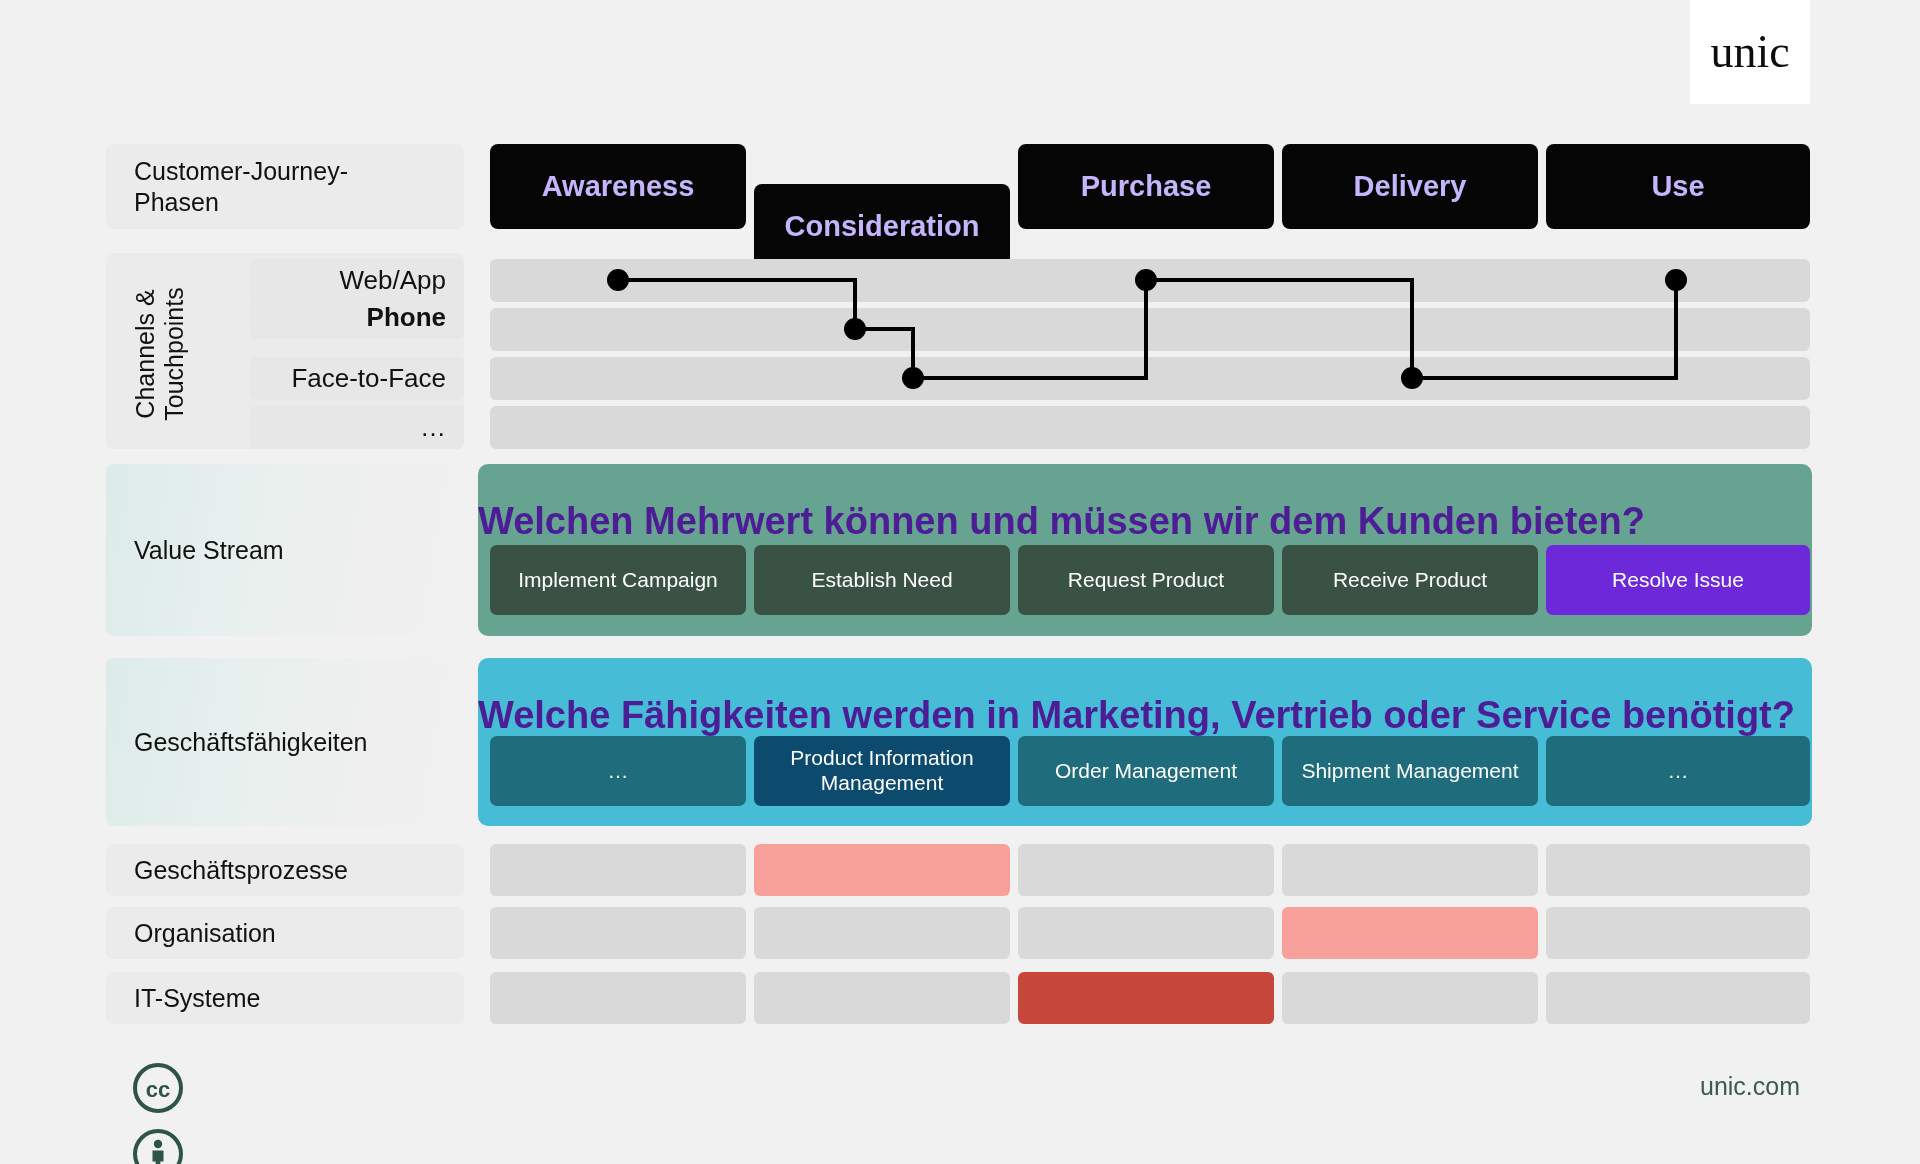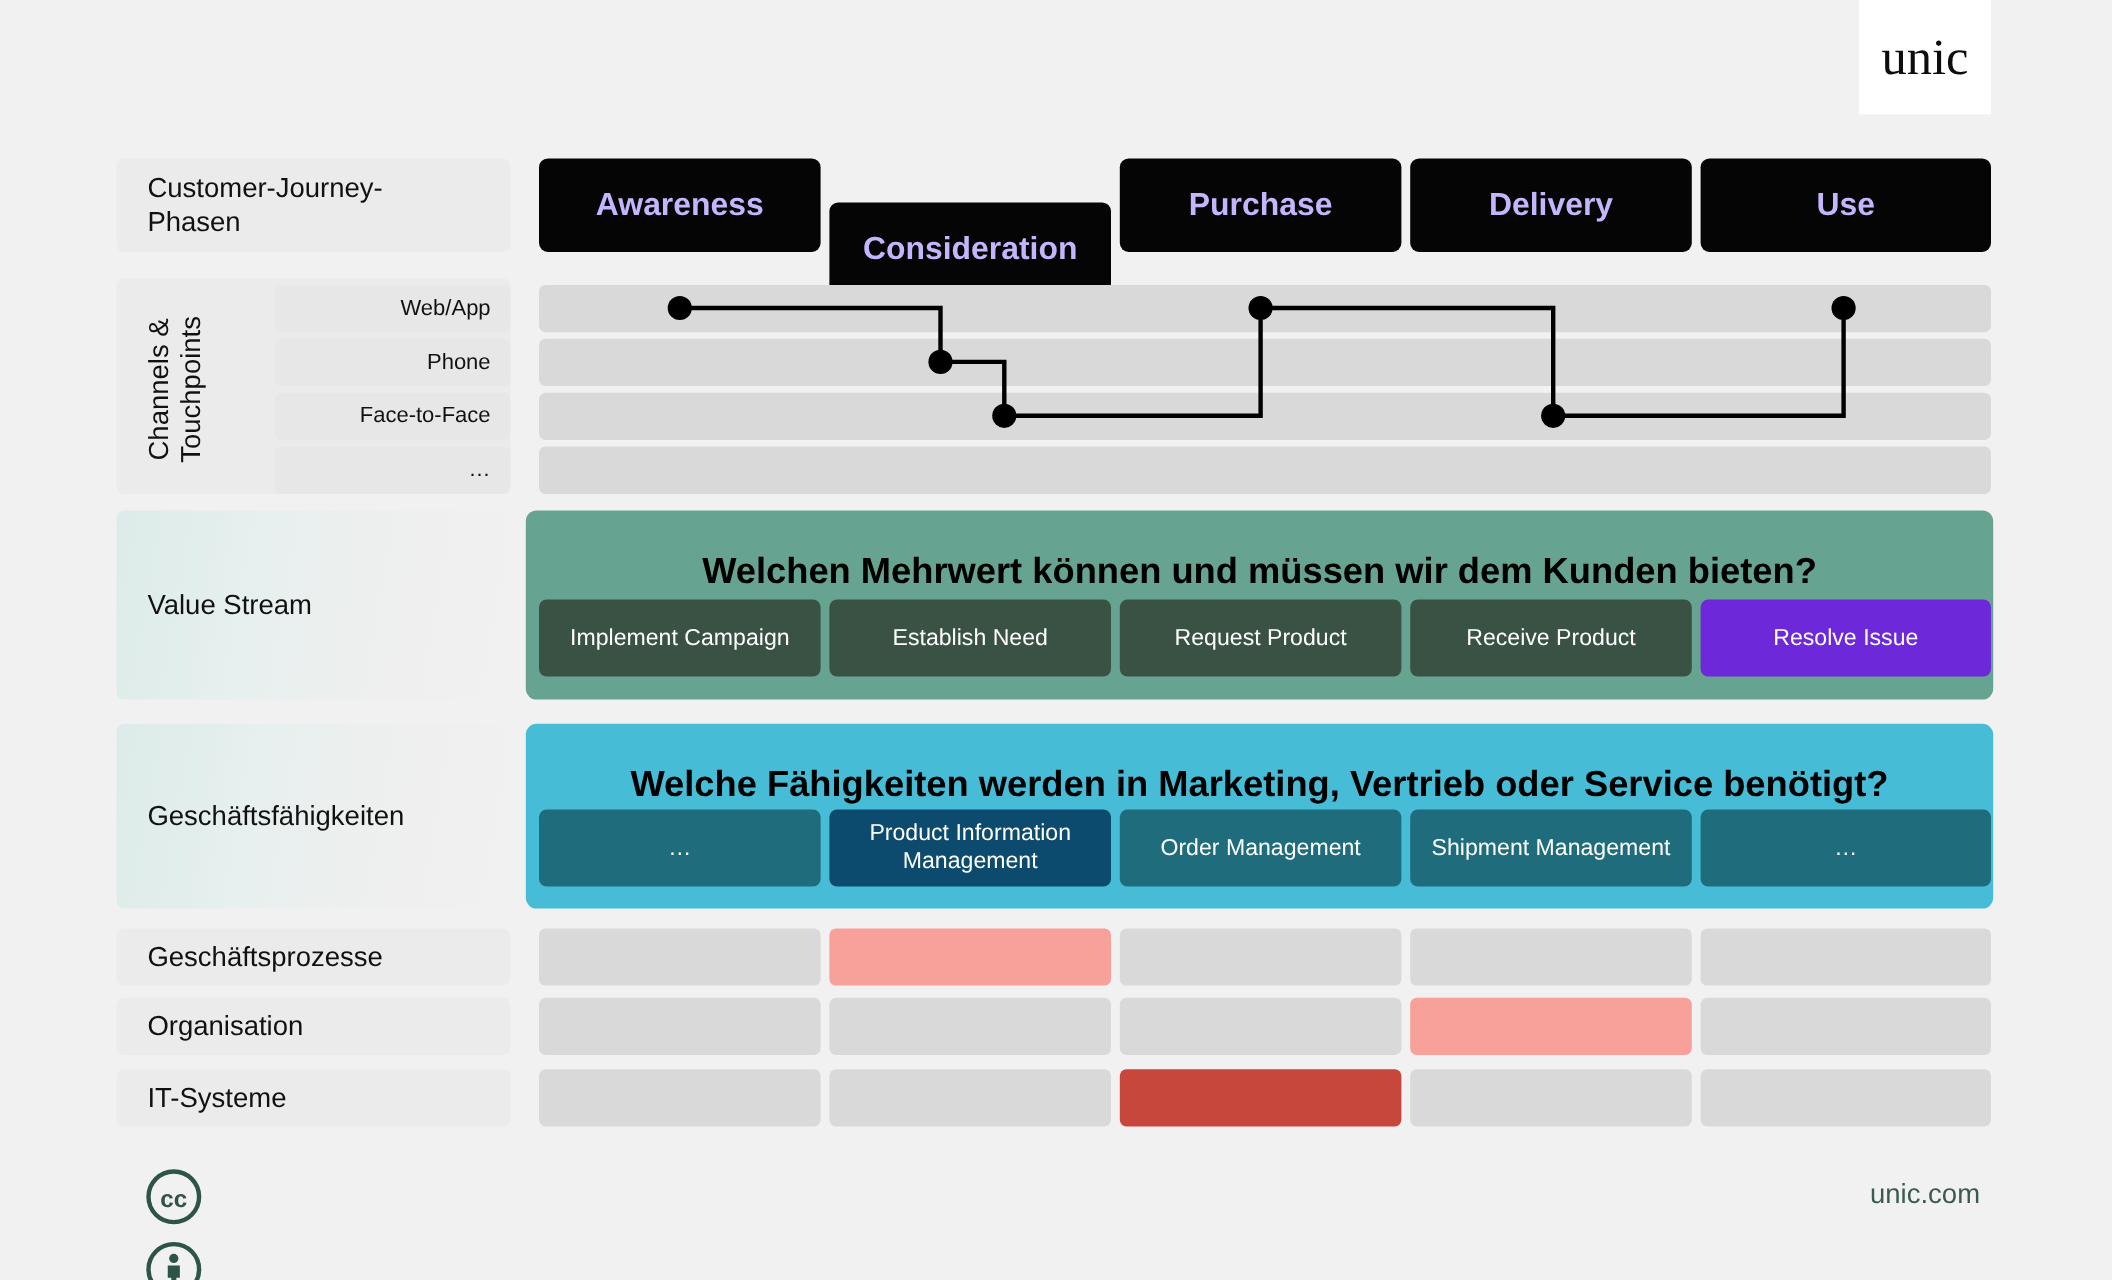--- a/index.html
+++ b/index.html
@@ -43,42 +43,42 @@
     position: absolute; left: -44px; top: 56px;
     width: 196px; height: 90px;
     transform: rotate(-90deg);
     display: flex; align-items: center; justify-content: center;
     font-size: 25px; color: #111; line-height: 1.18; text-align: center;
   }
   .chan-item {
     position: absolute; left: 144px; width: 214px; height: 43px;
     background: #e7e7e7; border-radius: 6px;
     display: flex; align-items: center; justify-content: flex-end;
-    padding-right: 18px; font-size: 20px; color: #111;
+    padding-right: 18px; font-size: 26px; color: #111;
   }
 
   
   .phase {
     position: absolute; top: 144px; height: 85px;
     background: #050505; border-radius: 8px;
     display: flex; align-items: center; justify-content: center;
     color: #c4b5fd; font-size: 29px; font-weight: 700;
   }
   .chan-row {
     position: absolute; left: 490px; width: 1320px; height: 43px;
     background: #d9d9d9; border-radius: 6px;
   }
 
   
   .band {
     position: absolute; left: 478px; width: 1334px; border-radius: 10px;
   }
   .band-title {
-    width: 100%; text-align: center; color: #000000;
-    font-size: 33px; font-weight: 700;
+    width: 100%; text-align: left; color: #4c1d95;
+    font-size: 38px; font-weight: 700;
   }
   .band-cell {
     position: absolute; height: 70px; border-radius: 7px;
     display: flex; align-items: center; justify-content: center;
     color: #ffffff; font-size: 21px; text-align: center; line-height: 1.18;
     padding: 0 9px;
   }
 
   
   .cell {
@@ -102,21 +102,21 @@
     <span class="logo-text">unic</span>
   </div>
 
   <div class="lbl" style="left:106px; top:144px; width:358px; height:85px; white-space:pre-line;">Customer-Journey-
 Phasen</div>
 
   <div class="chan-group">
     <div class="chan-rot" style="white-space:pre-line;">Channels &amp;
 Touchpoints</div>
     <div class="chan-item" style="top:6px;">Web/App</div>
-    <div class="chan-item" style="top:55px;">Phone</div>
+    <div class="chan-item" style="top:43px;font-weight:bold;">Phone</div>
     <div class="chan-item" style="top:104px;">Face-to-Face</div>
     <div class="chan-item" style="top:153px;">…</div>
   </div>
 
   <div class="lbl grad" style="left:106px; top:464px; width:358px; height:172px;">Value Stream</div>
 
   <div class="lbl grad" style="left:106px; top:658px; width:358px; height:168px;">Geschäftsfähigkeiten</div>
 
   <div class="lbl" style="left:106px; top:844px; width:358px; height:52px;">Geschäftsprozesse</div>
   <div class="lbl" style="left:106px; top:907px; width:358px; height:52px;">Organisation</div>

